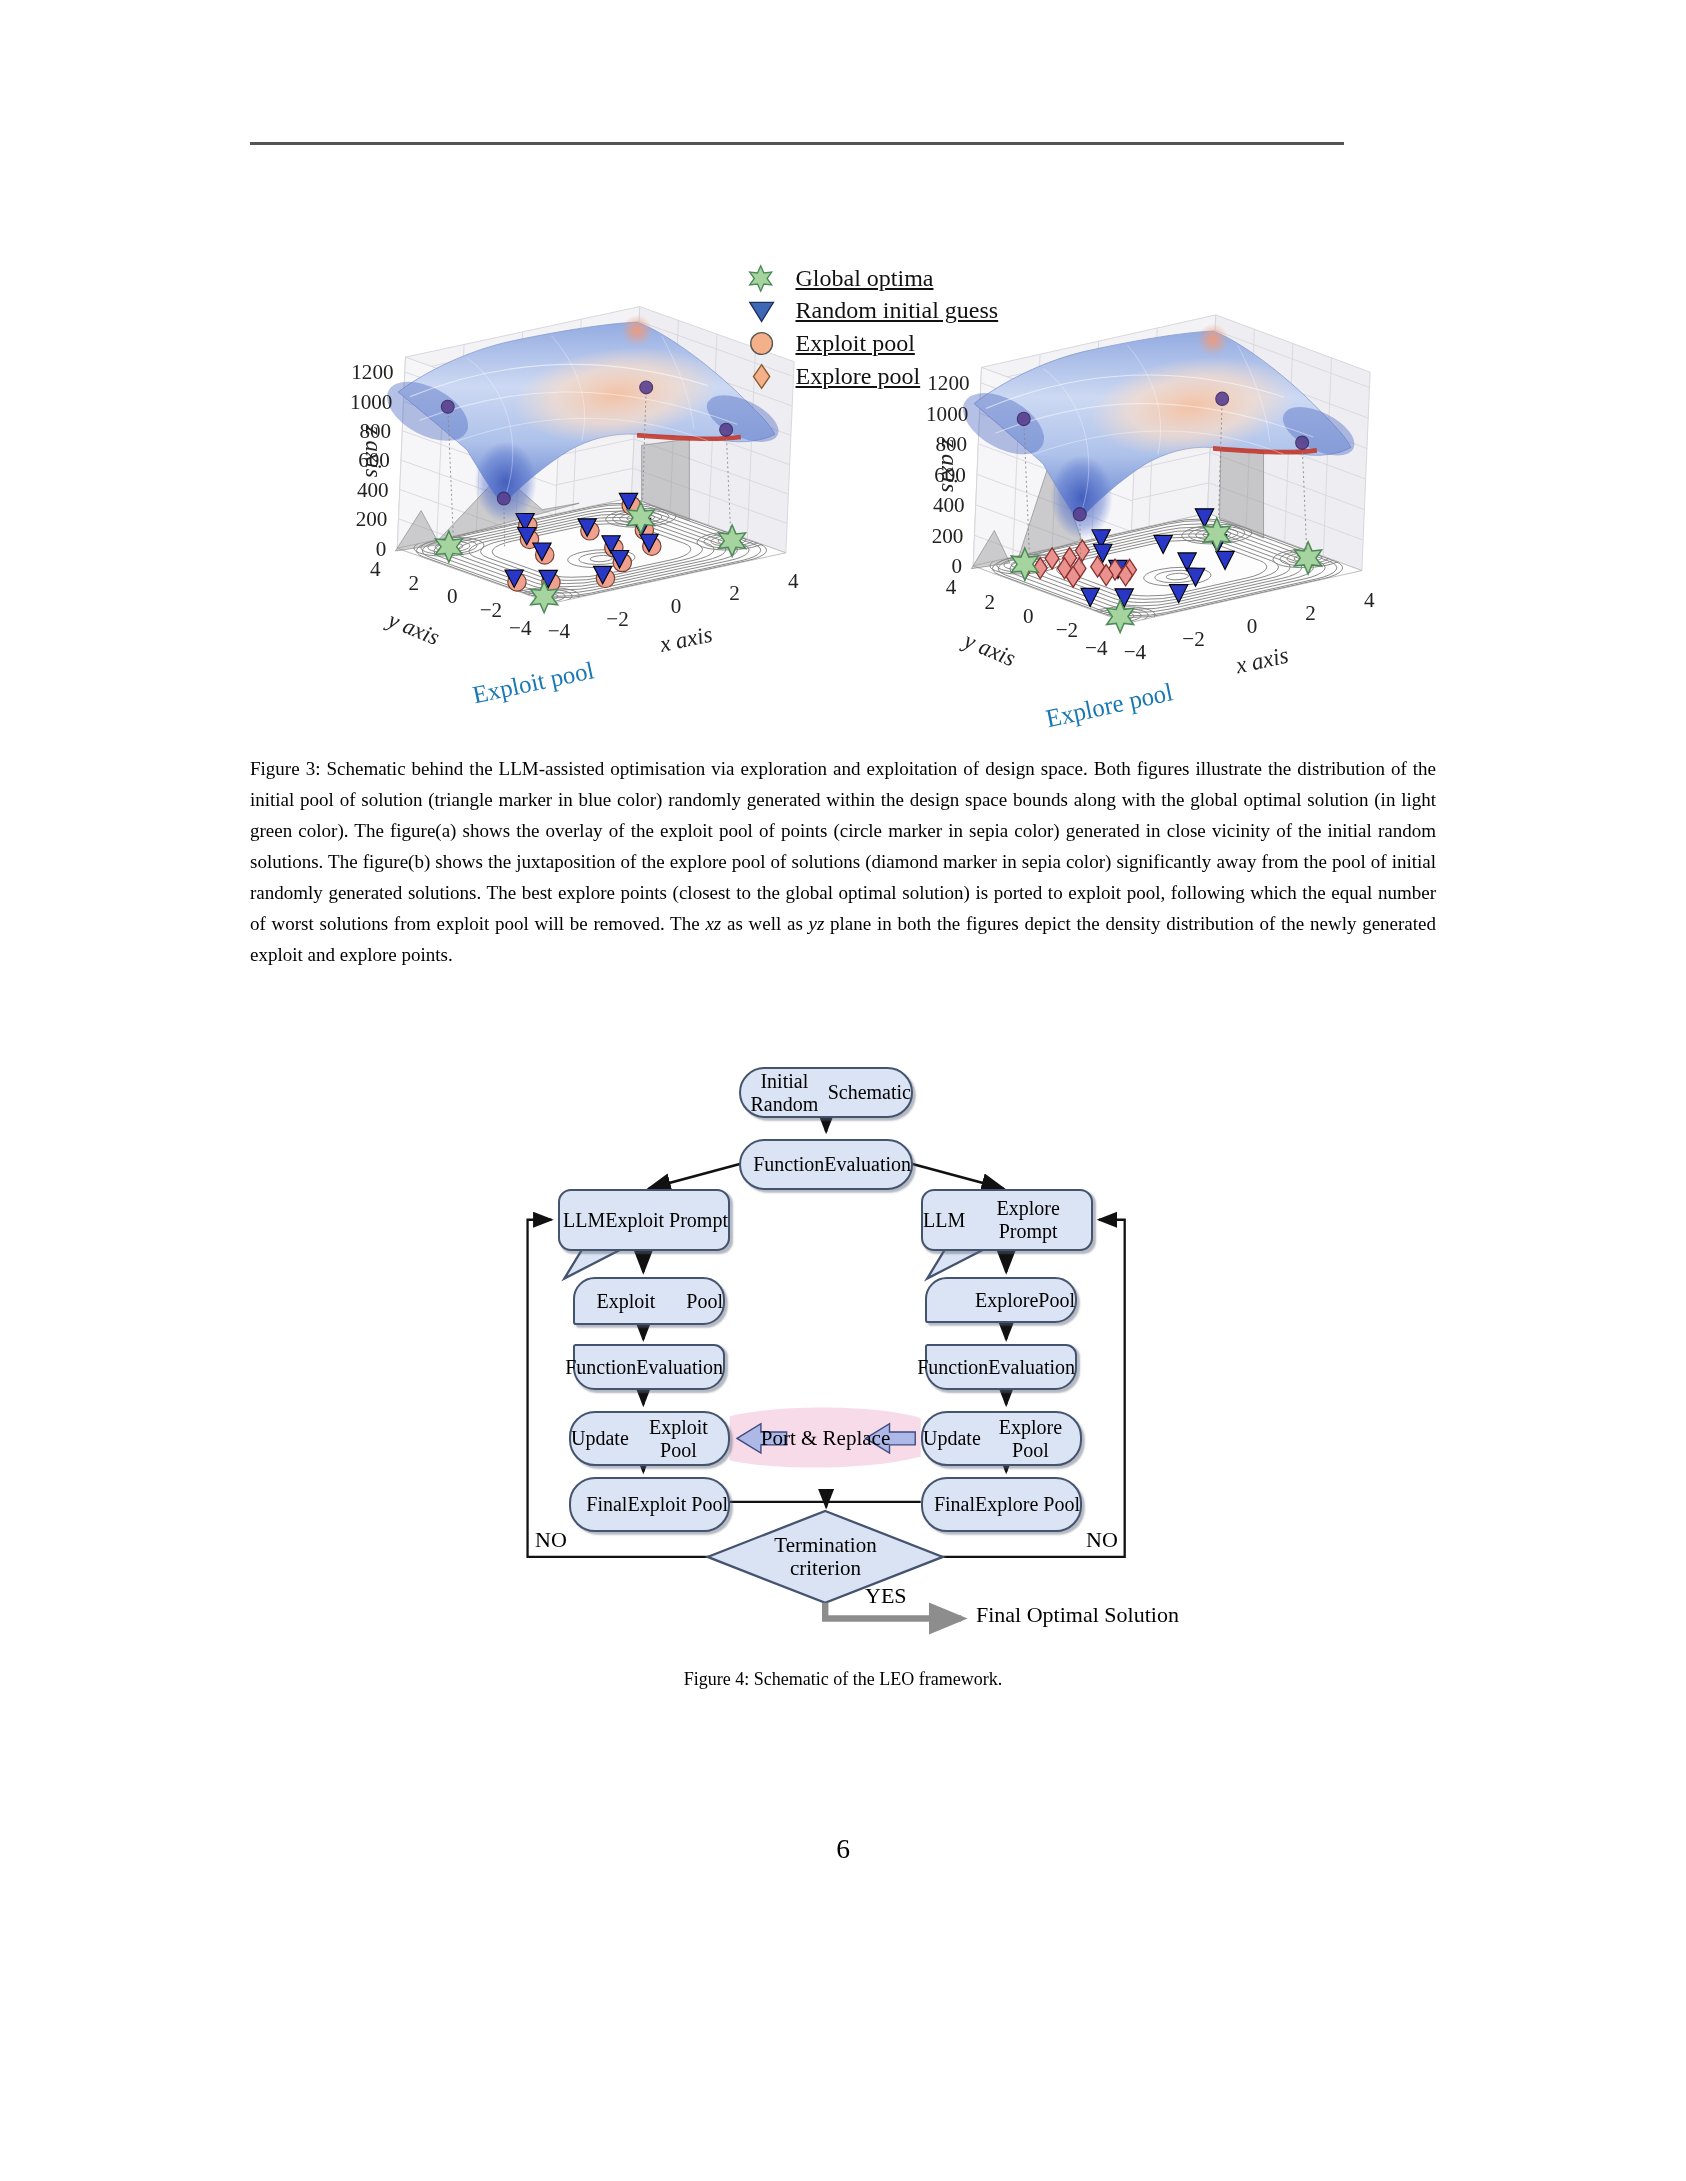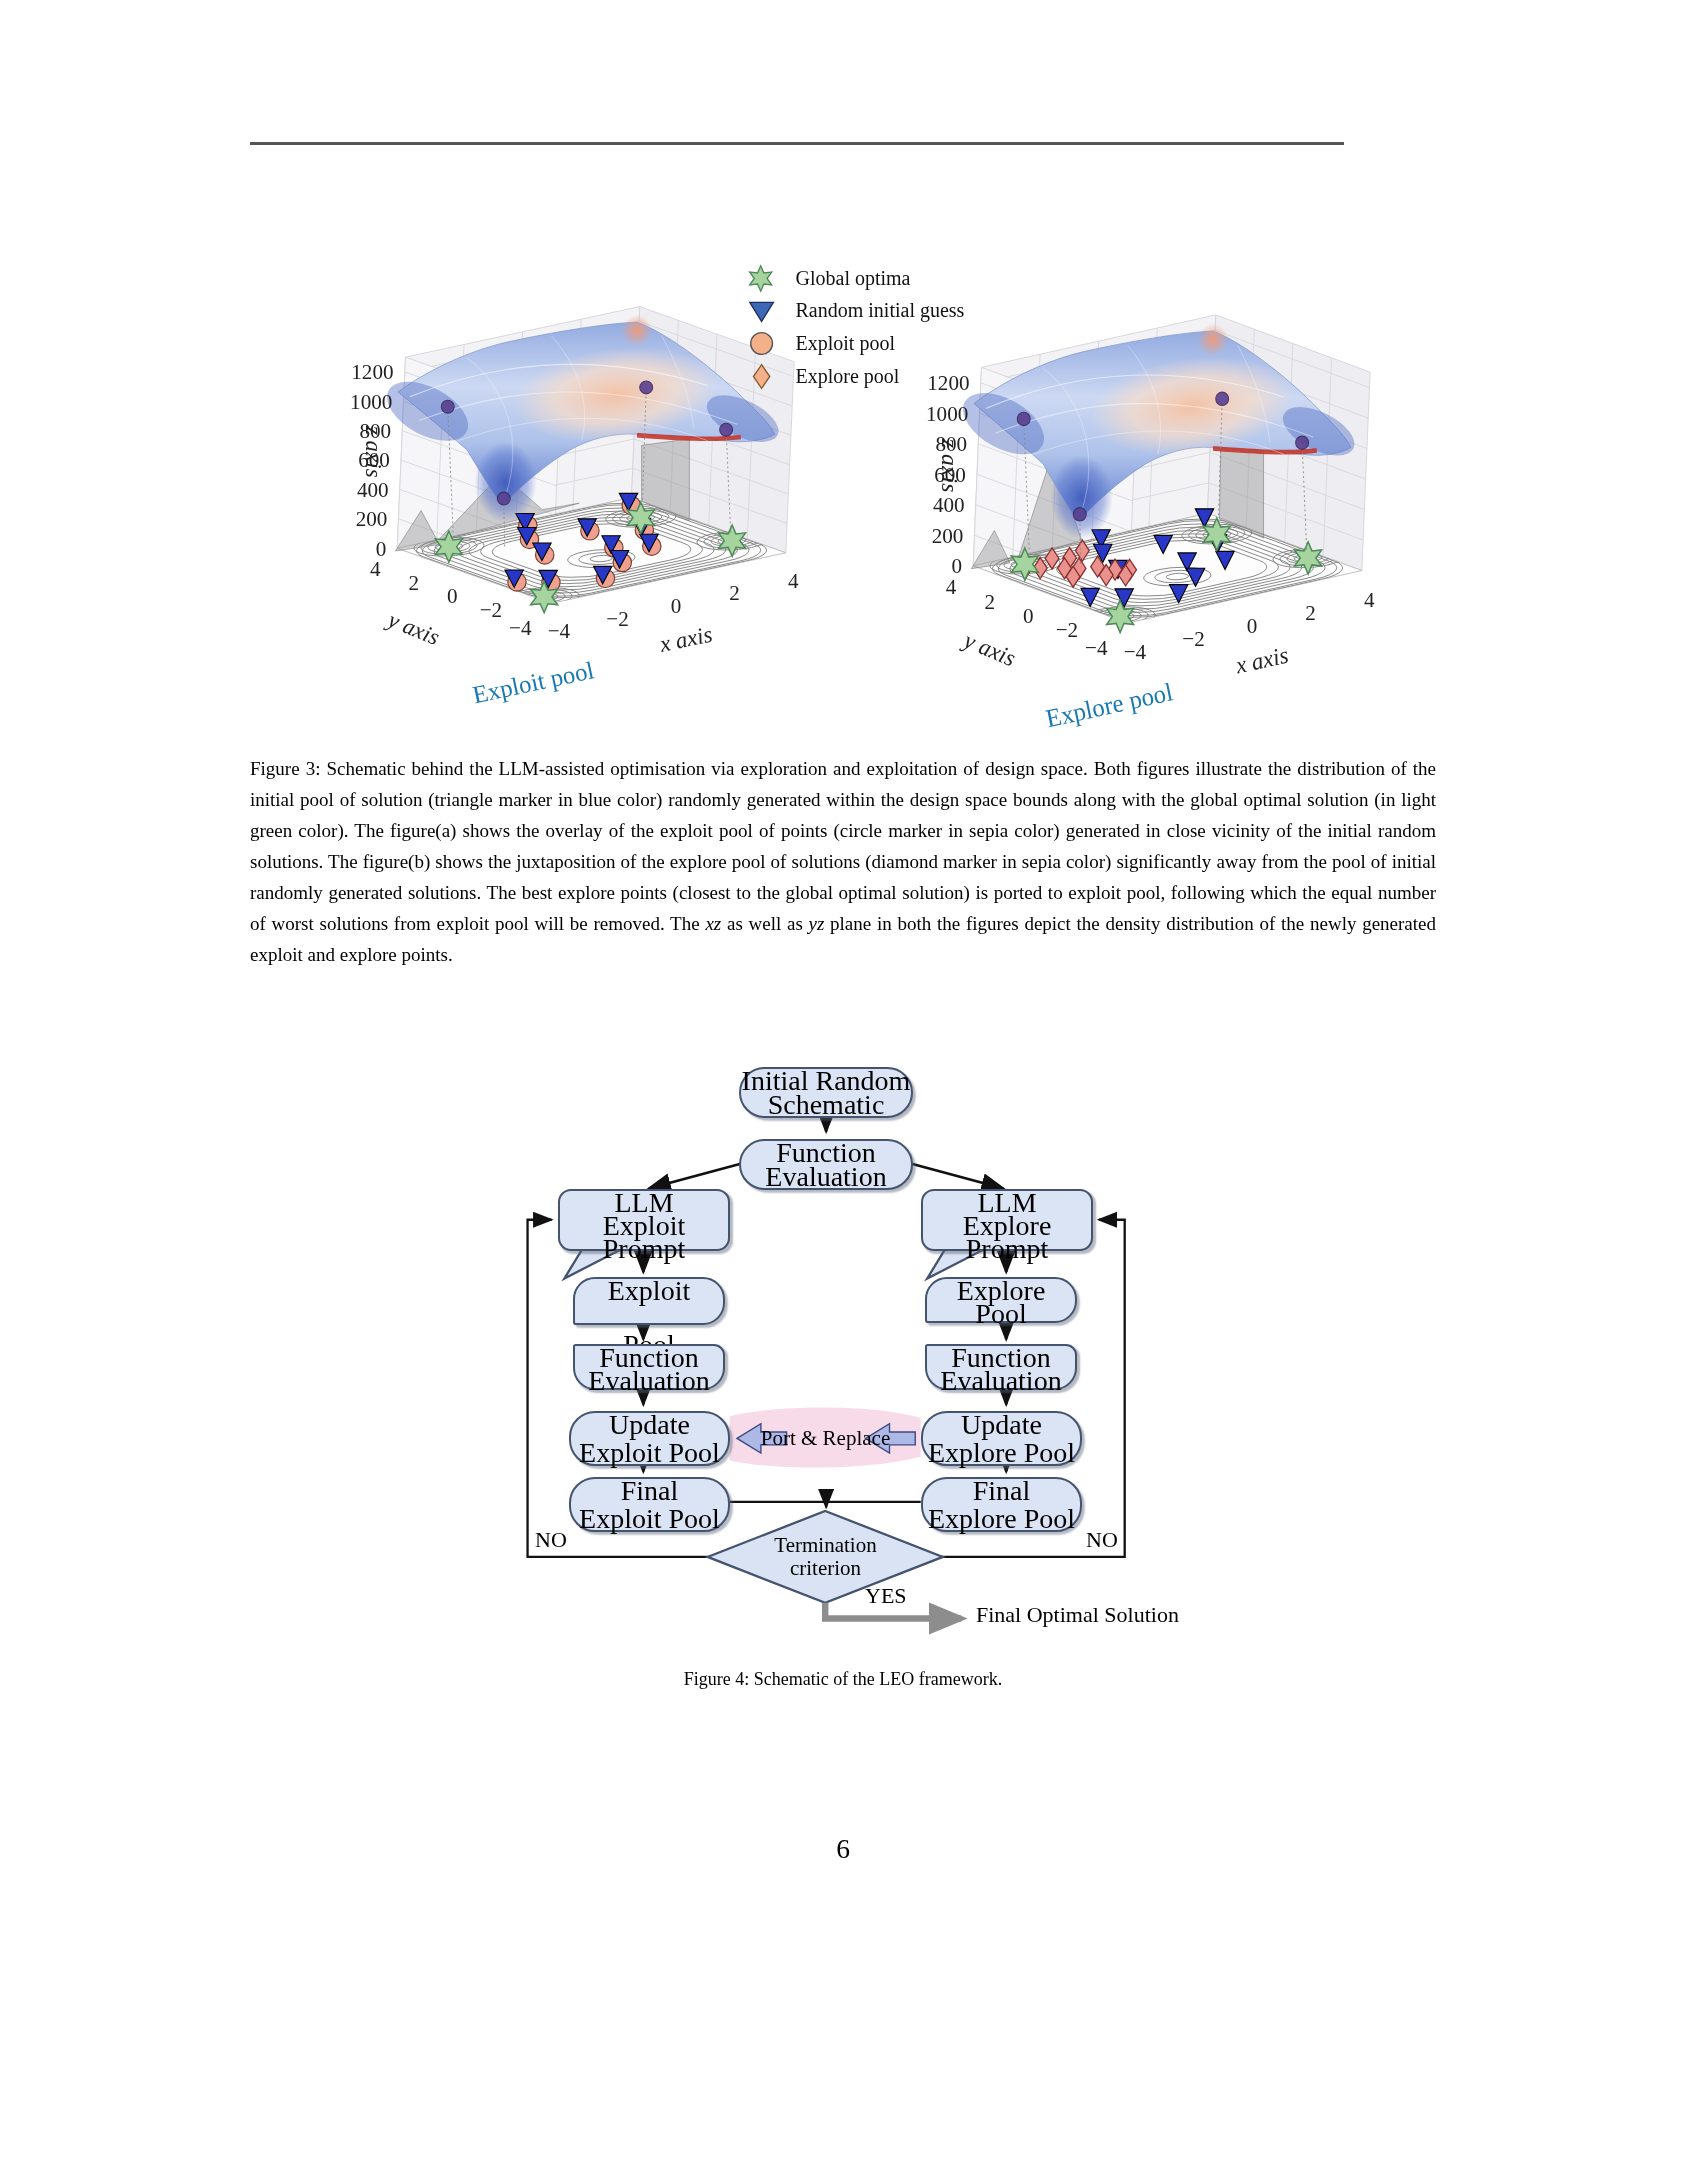--- a/index.html
+++ b/index.html
@@ -2,31 +2,31 @@
 <html style="font-size:14.7px"><head>
 <meta charset="utf-8">
 <style>
   html,body{margin:0;padding:0;background:#fff;}
   .page{position:relative;width:1686px;height:2182px;background:#ffffff;overflow:hidden;
         font-family:"Liberation Serif","DejaVu Serif",serif;color:#000;}
   .hrule{position:absolute;left:250px;top:142px;width:1094px;height:2.8px;background:#555;}
   .plot{position:absolute;}
   .legend{position:absolute;left:746px;top:263px;z-index:5;display:flex;flex-direction:column;gap:2.8px;}
   .legend .lrow{display:flex;align-items:center;height:30px;}
-  .legend .ltxt{font-size:20px;margin-left:16.5px;color:#111;white-space:nowrap;}
+  .legend .ltxt{font-size:24px;margin-left:16.5px;color:#111;white-space:nowrap;text-decoration:underline;}
   .cap3{position:absolute;left:250px;top:753px;width:1186px;font-size:19px;line-height:31px;
         text-align:justify;color:#000;}
   .cap3 .math{font-style:italic;}
   .cap4{position:absolute;left:250px;top:1669px;width:1186px;text-align:center;font-size:18px;}
   .pageno{position:absolute;left:250px;top:1833px;width:1186px;text-align:center;font-size:27.5px;}
   .flow{position:absolute;left:500px;top:1047px;width:689px;height:611px;}
   .flow svg{position:absolute;left:0;top:0;}
   .fnode{position:absolute;box-sizing:border-box;background:#dbe4f4;border:2.3px solid #44536e;
-         box-shadow:2.8px 2.8px 1.8px rgba(90,100,120,0.45);display:flex;flex-direction:column;
-         align-items:center;justify-content:space-between;text-align:center;font-size:28px;line-height:23px;}
+         box-shadow:2.8px 2.8px 1.8px rgba(90,100,120,0.45);display:flex;flex-direction:row;
+         align-items:center;justify-content:flex-end;text-align:center;font-size:20px;line-height:23px;}
   .stadium{border-radius:26px;}
   .bubble{border-radius:13px;}
   .poolbox{border-radius:22px 22px 22px 2.8px;}
   .febox{border-radius:2.8px 11px 22px 22px;}
   .updbox{border-radius:26px;}
   .flabel{position:absolute;font-size:22px;line-height:24px;white-space:nowrap;}
   .dtext{position:absolute;display:flex;align-items:center;justify-content:center;text-align:center;
          font-size:21px;line-height:23px;background:none;}
 </style>
 </head>

